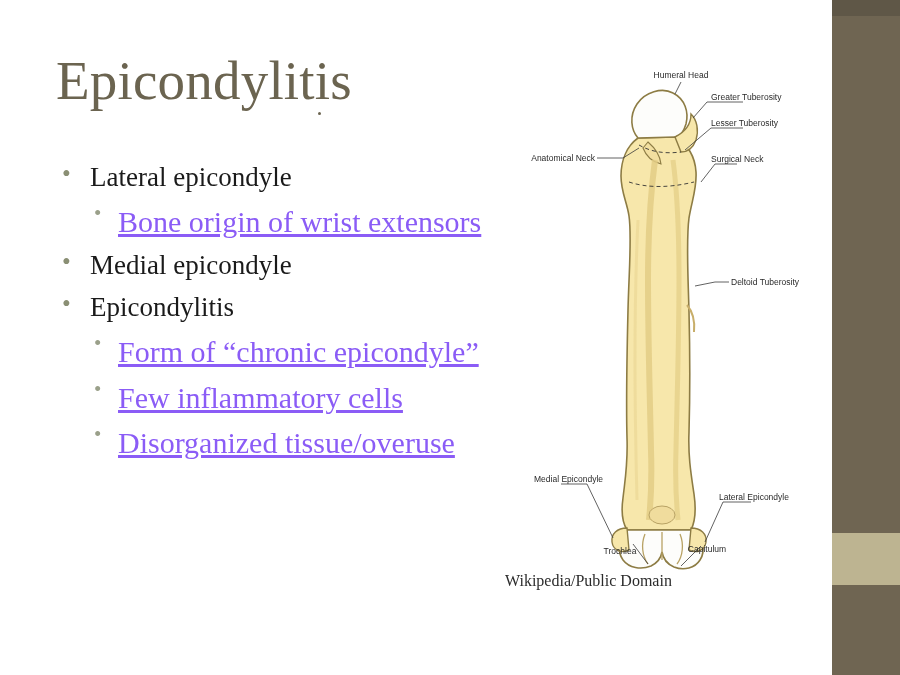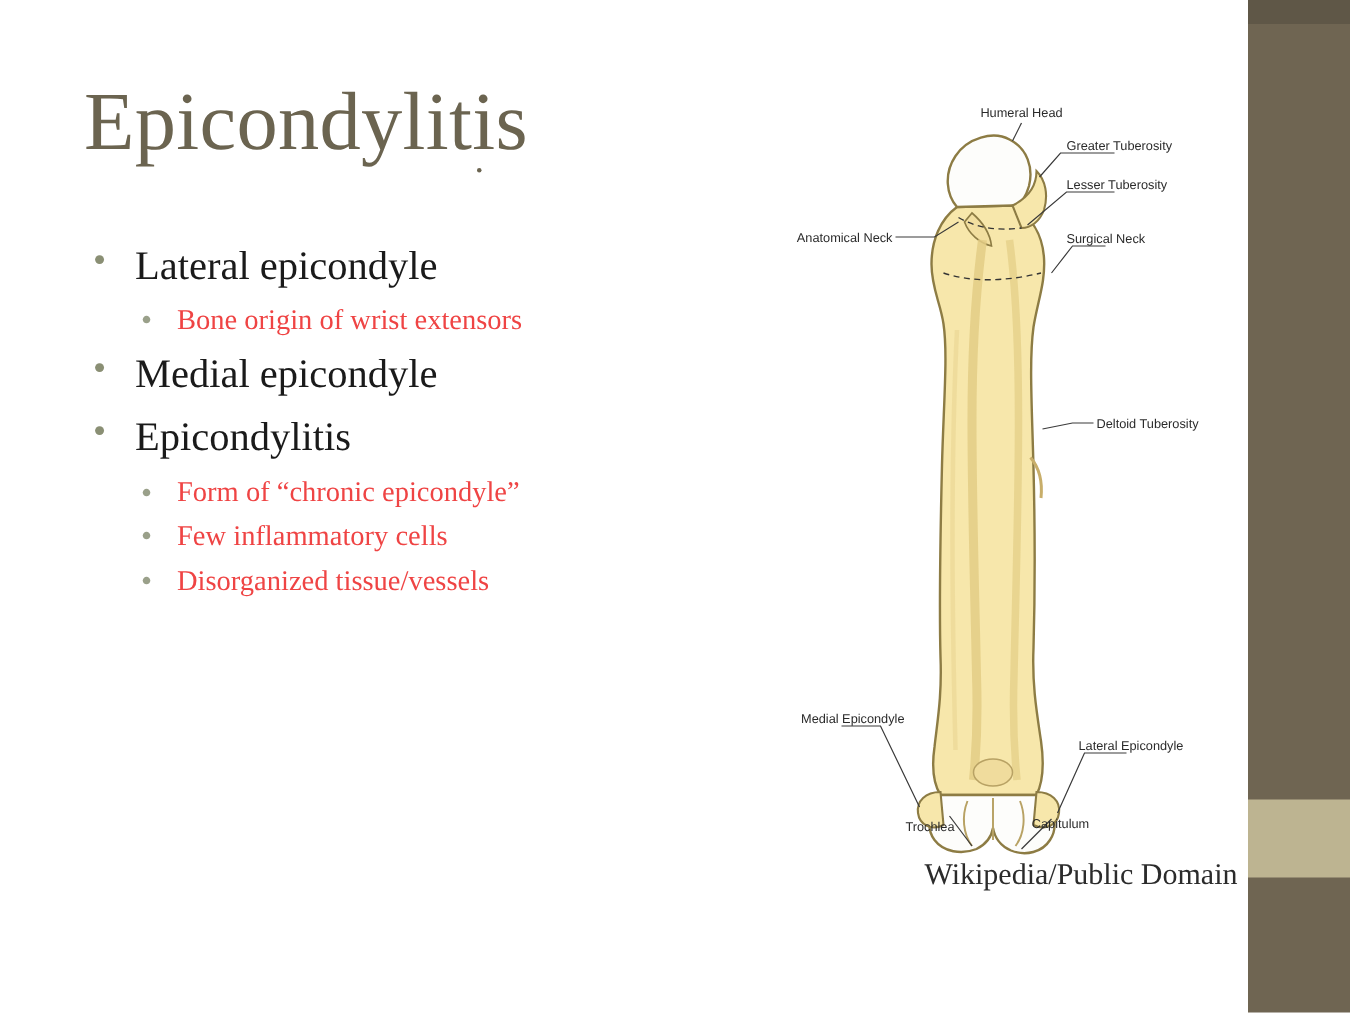--- a/index.html
+++ b/index.html
@@ -98,25 +98,26 @@
   .b1::before {
     content: "\2022";
     position: absolute;
     left: 6px;
     top: -2px;
     color: #8a8f74;
     font-size: 25px;
   }
   .b2 {
     position: relative;
-    font-size: 19px;
-    color: #ef4444;
+    font-size: 30px;
+    color: #8b5cf6;
     padding-left: 62px;
     margin-bottom: 2px;
     line-height: 1.45;
+    text-decoration: underline;
   }
   .b2::before {
     content: "\2022";
     position: absolute;
     left: 38px;
     top: -2px;
     color: #9aa08a;
     font-size: 21px;
   }
   
@@ -128,22 +129,22 @@
     height: 545px;
   }
   .figure svg {
     display: block;
   }
   .caption {
     position: absolute;
     left: 505px;
     top: 572px;
     width: 320px;
-    text-align: right;
-    font-size: 20px;
+    text-align: left;
+    font-size: 16px;
     color: #2b2b2b;
     font-family: "Liberation Serif", serif;
   }
   .lbl {
     font-family: "Liberation Sans", sans-serif;
     font-size: 8.5px;
     fill: #2a2a2a;
   }
   .lbl-r { text-anchor: start; }
   .lbl-l { text-anchor: end; }
@@ -175,21 +176,21 @@
     <div class="title">Epicondylitis</div>
     <div class="title-dot"></div>
 
     <div class="bullets">
       <div class="b1">Lateral epicondyle</div>
       <div class="b2">Bone origin of wrist extensors</div>
       <div class="b1">Medial epicondyle</div>
       <div class="b1">Epicondylitis</div>
       <div class="b2">Form of “chronic epicondyle”</div>
       <div class="b2">Few inflammatory cells</div>
-      <div class="b2">Disorganized tissue/vessels</div>
+      <div class="b2">Disorganized tissue/overuse</div>
     </div>
 
     <div class="figure">
       <svg width="320" height="545" viewBox="0 0 320 545" xmlns="http://www.w3.org/2000/svg">
 
         <g>
 
           <path d="M133 78
                    C122 86 116 100 116 116
                    C116 132 122 142 124 156

